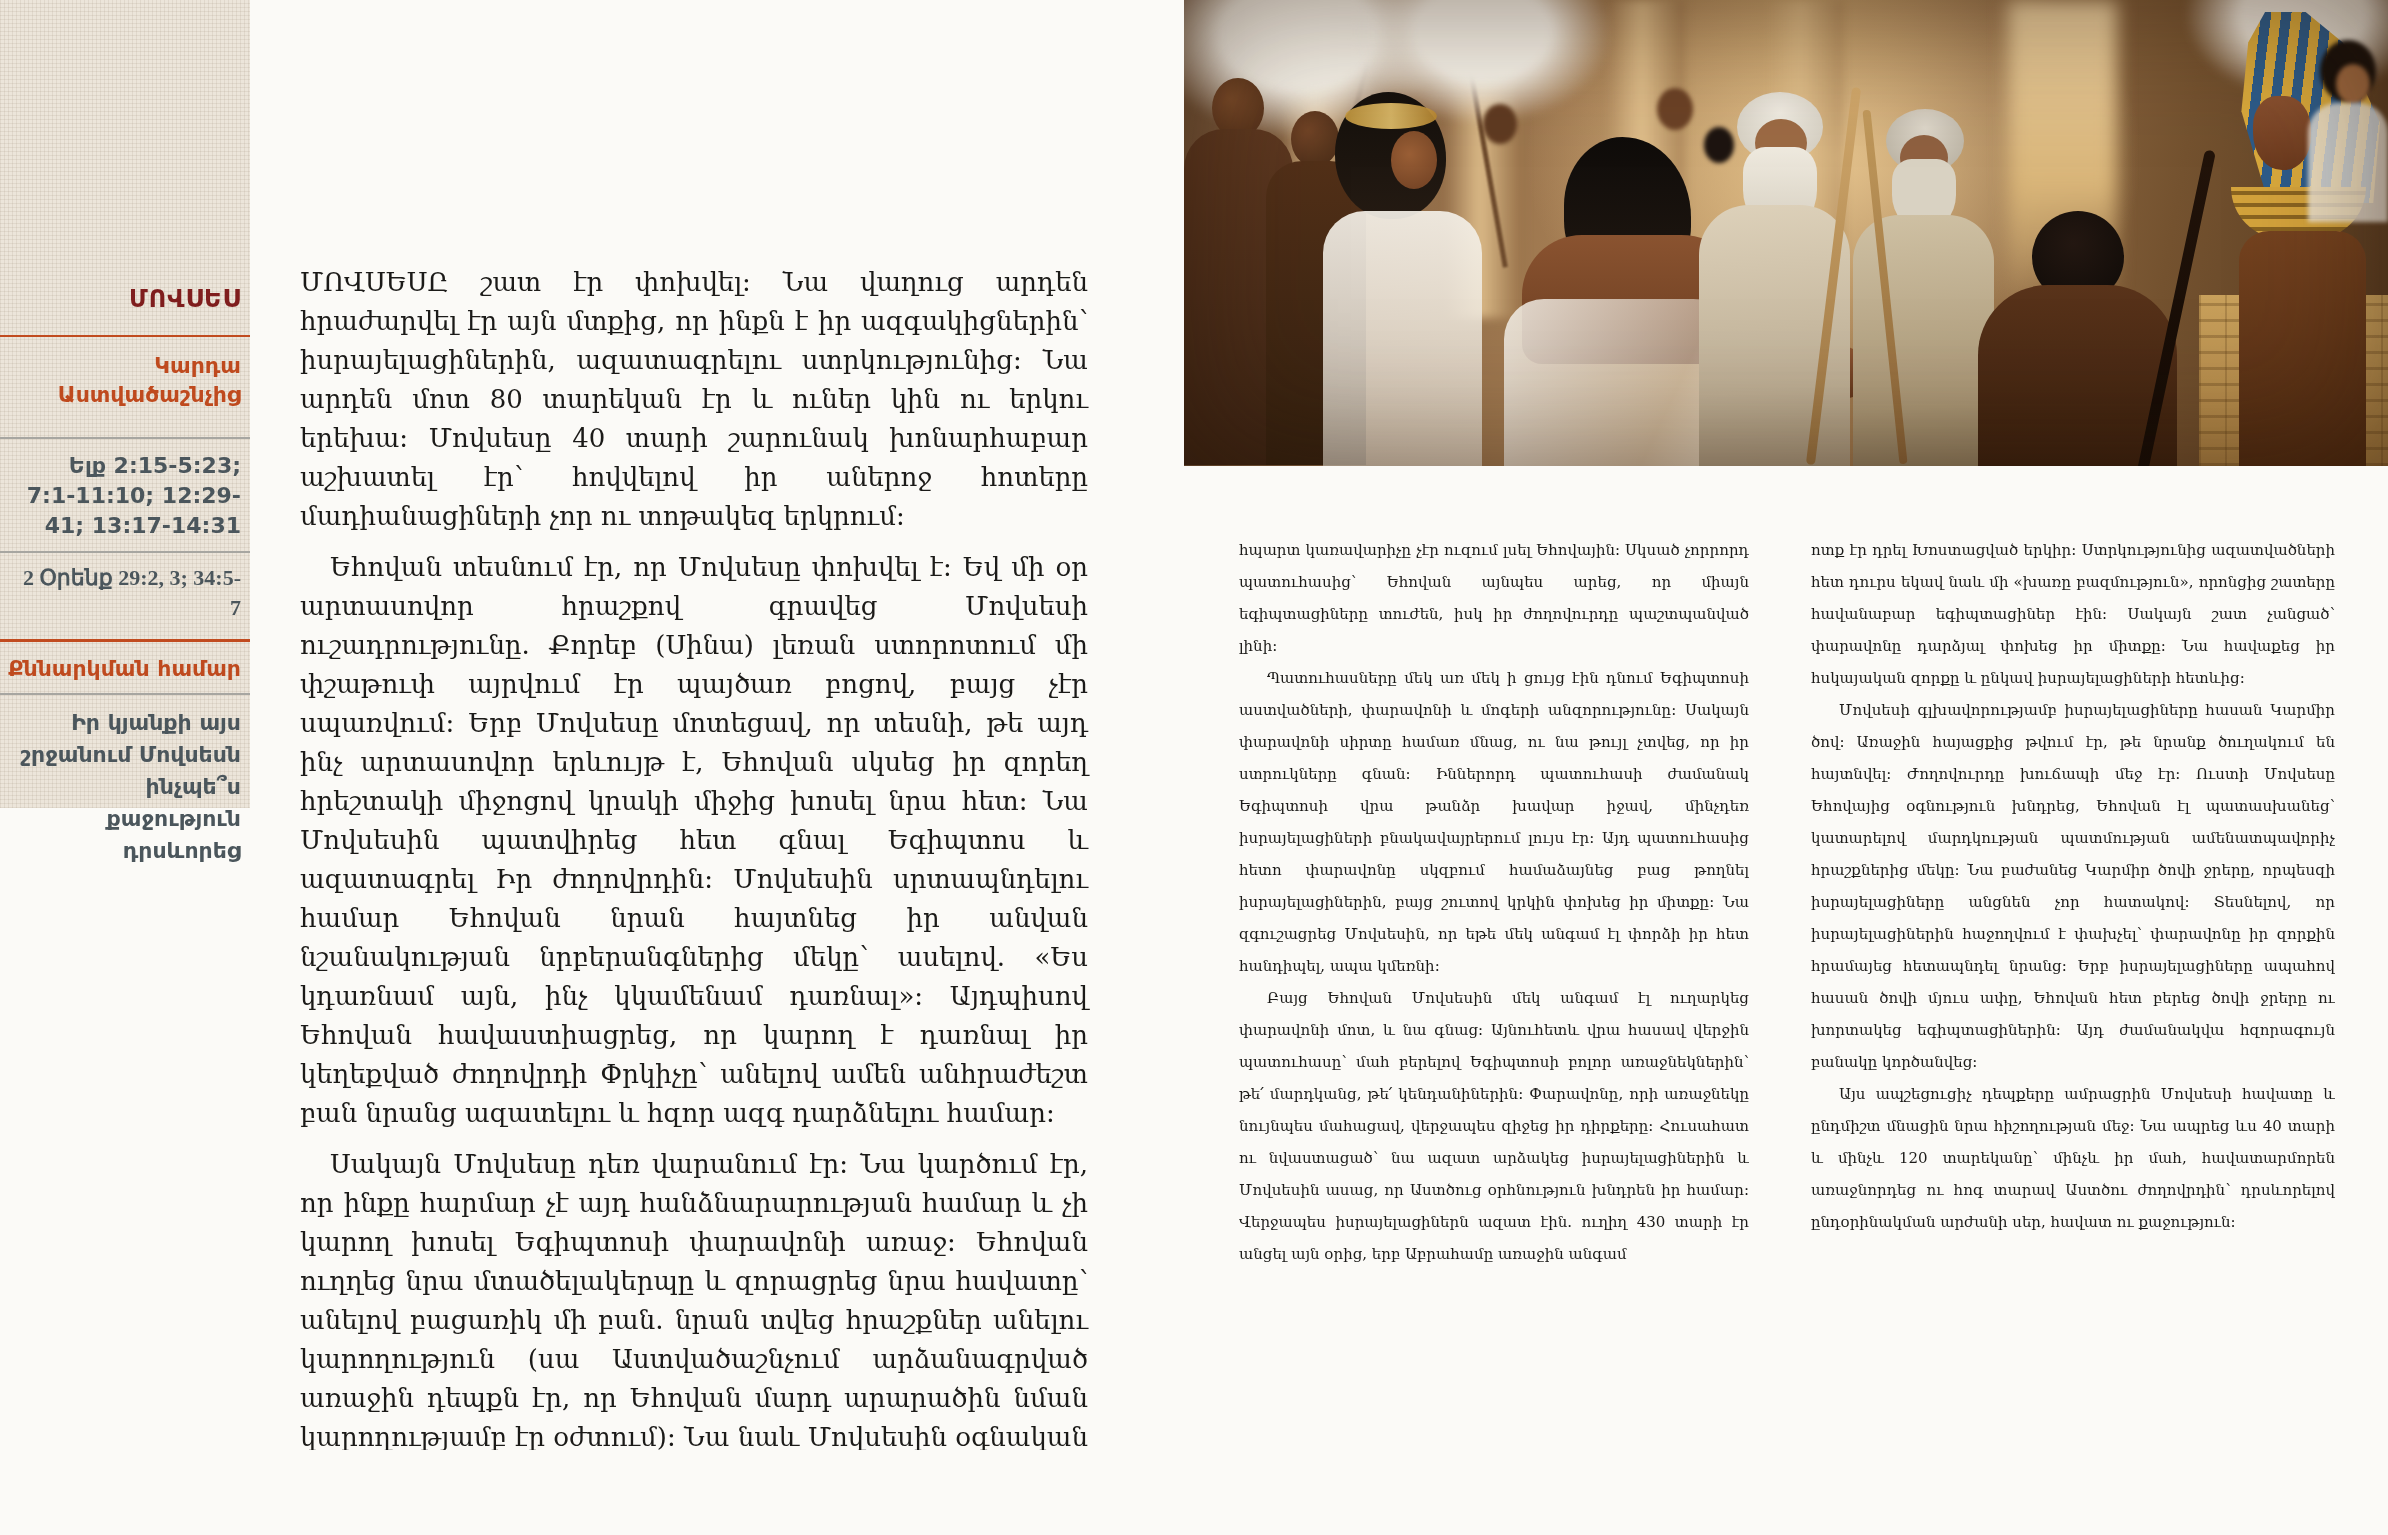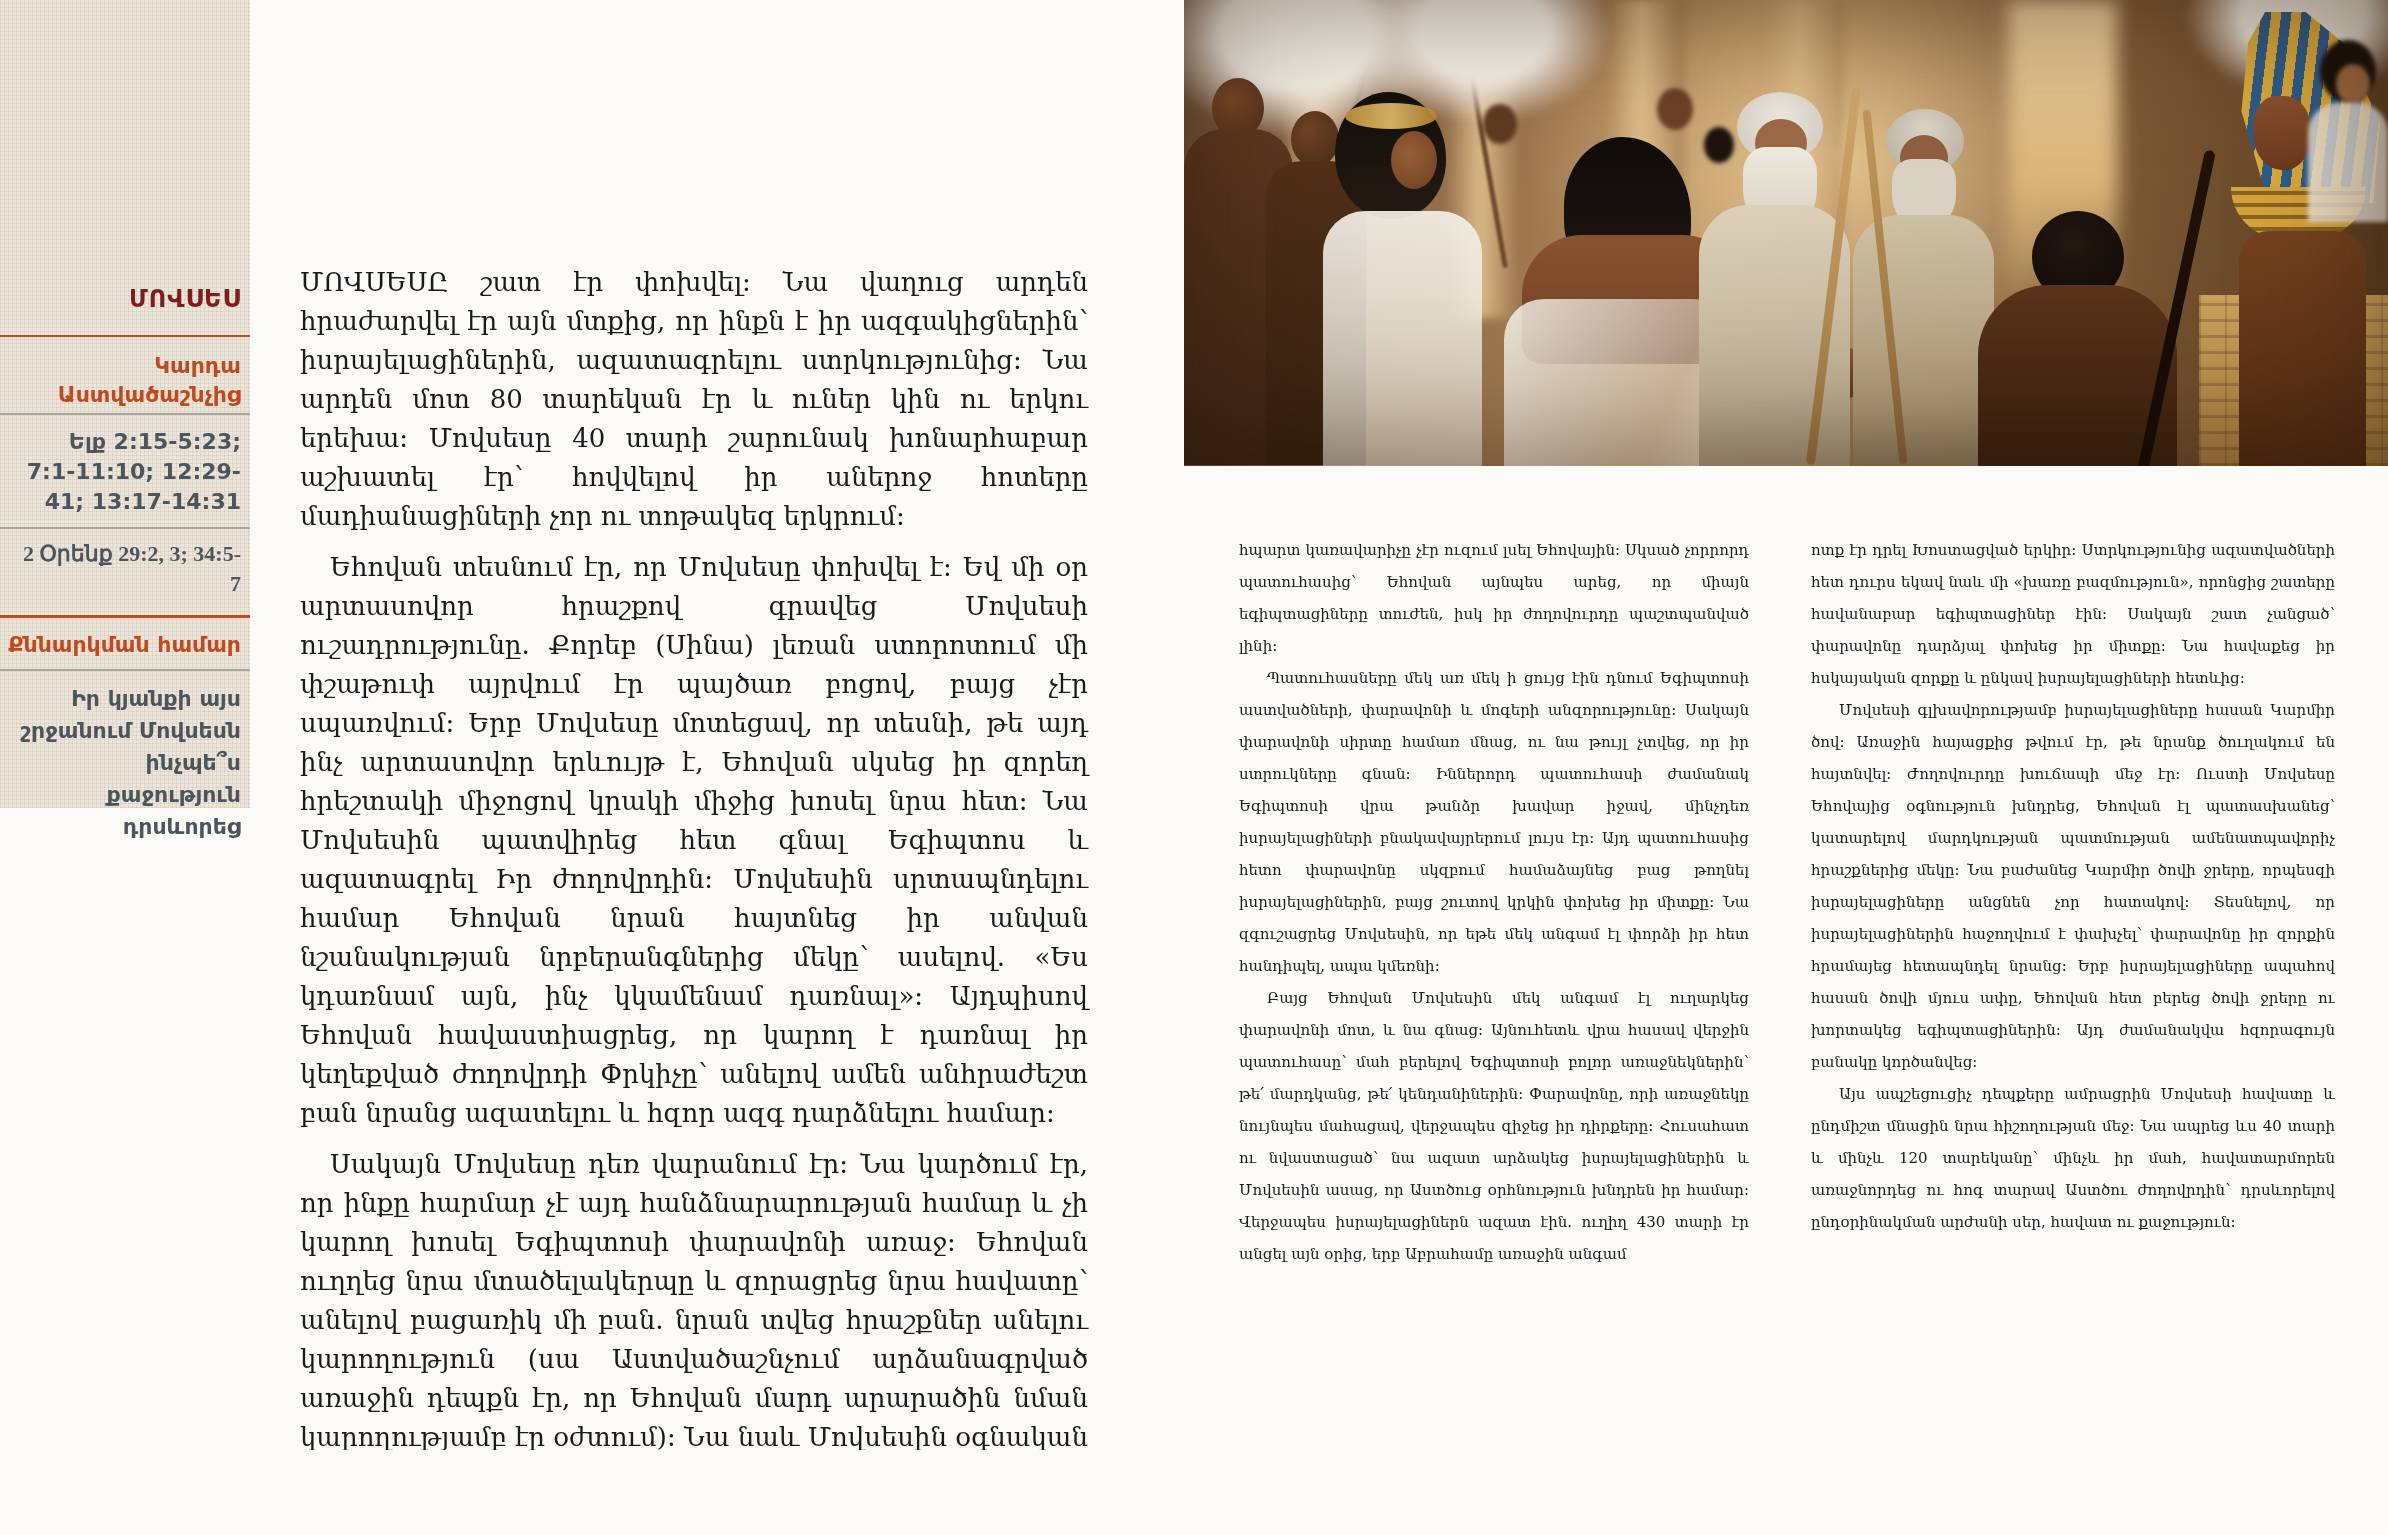--- a/index.html
+++ b/index.html
@@ -77,21 +77,21 @@
 <body>
 
 <div class="spread">
 
   <div class="sidebar-strip"></div>
 
 
   <aside class="sidebar">
     <div class="sb-person pad" style="margin-bottom:22px;">ՄՈՎՍԵՍ</div>
     <hr class="rule orange">
-    <div class="sb-heading pad" style="margin-top:14px;margin-bottom:4px;">Կարդա Աստվածաշնչից</div>
+    <div class="sb-heading pad" style="margin-top:14px;margin-bottom:28px;">Կարդա Աստվածաշնչից</div>
     <hr class="rule gray">
     <div class="sb-ref pad" style="margin-top:12px;margin-bottom:10px;">Ելք 2:15-5:23; 7:1-11:10; 12:29-41; 13:17-14:31</div>
     <hr class="rule gray">
     <div class="sb-ref pad" style="margin-top:10px;margin-bottom:16px;font-family:Liberation Serif, serif;">2 Օրենք 29:2, 3; 34:5-7</div>
     <hr class="rule orange thick">
     <div class="sb-heading pad" style="margin-top:12px;margin-bottom:10px;padding-left:8px;">Քննարկման համար</div>
     <hr class="rule gray">
     <div class="sb-question pad" style="margin-top:12px;">Իր կյանքի այս շրջանում Մովսեսն ինչպե՞ս քաջություն դրսևորեց</div>
   </aside>
 

